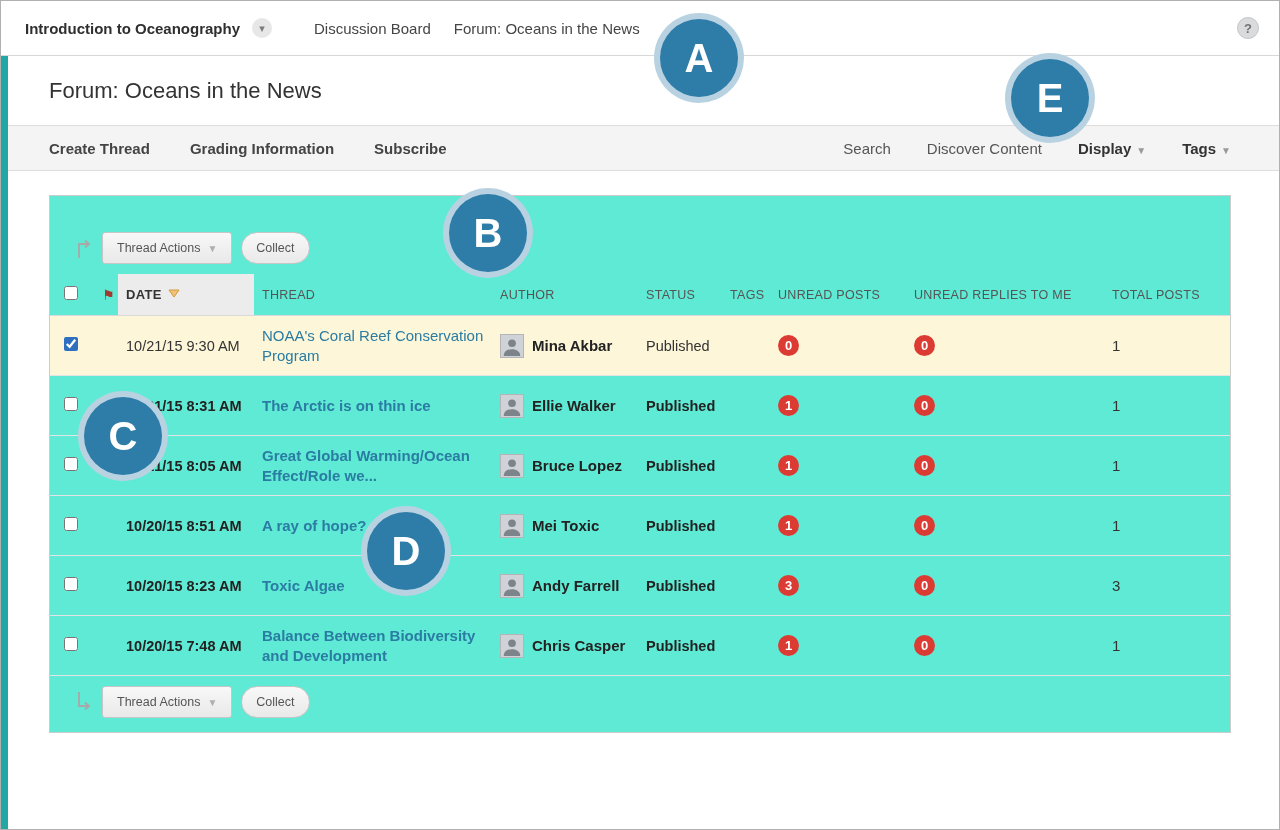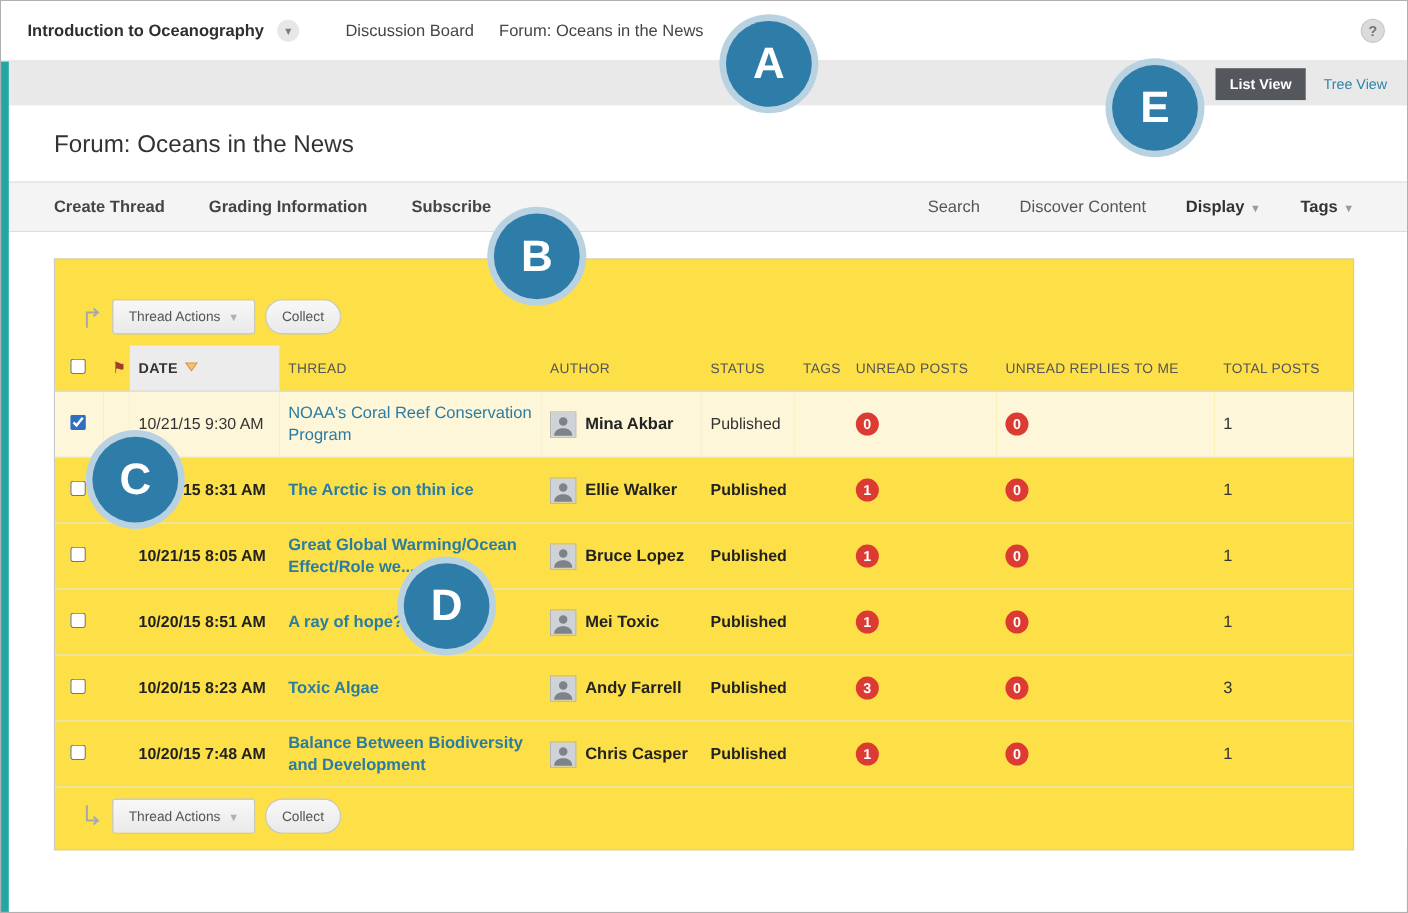--- a/index.html
+++ b/index.html
@@ -32,21 +32,21 @@
   .actionbar { height:46px; background:#f4f4f4; border-top:1px solid #ddd; border-bottom:1px solid #ddd; display:flex; align-items:center; padding:4px 48px; font-size:15px; }
   .ab-left { display:flex; gap:40px; }
   .ab-right { margin-left:auto; display:flex; gap:36px; align-items:center; }
   .ab-link { color:#555; cursor:pointer; white-space:nowrap; }
   .ab-link.strong { color:#444; font-weight:600; }
   .ab-link.bold { color:#333; font-weight:700; }
   .chev { color:#9a9a9a; font-size:10px; margin-left:5px; }
 
   
   .content { padding:24px 48px 0; background:#fff; }
-  .card { border:1px solid #ccc; background:#fde047; }
+  .card { border:1px solid #ccc; background:#5eead4; }
   .card-toolbar { display:flex; align-items:center; padding:36px 12px 10px; }
   .card-toolbar.bottom { padding:10px 12px 14px; }
   .btn { background:linear-gradient(#f8f8f8,#e9e9e9); border:1px solid #c6c6c6; border-radius:3px; color:#555; font-size:12.5px; padding:8px 14px; cursor:pointer; font-family:inherit; white-space:nowrap; }
   .btn + .btn { margin-left:9px;border-radius:16px; }
   .btn .chev { margin-left:7px; color:#b0b0b0; }
   .arrow-icon { margin:0 8px 0 12px; flex:0 0 auto; }
 
   
   table { width:100%; border-collapse:collapse; table-layout:fixed; }
   col.w-select { width:44px; } col.w-flag { width:24px; } col.w-date { width:136px; }
@@ -95,24 +95,20 @@
     <span class="chev-circle">▾</span>
     <nav class="breadcrumbs">
       <span>Discussion Board</span>
       <span>Forum: Oceans in the News</span>
     </nav>
     <span class="help-circle">?</span>
   </header>
 
   <div class="teal-bar"></div>
 
-  <div class="band">
-    <button class="btn-listview">List View</button>
-    <span class="link-treeview">Tree View</span>
-  </div>
 
   <div class="title-area">
     <h1 class="page-title">Forum: Oceans in the News</h1>
   </div>
 
   <div class="actionbar">
     <div class="ab-left">
       <span class="ab-link strong">Create Thread</span>
       <span class="ab-link strong">Grading Information</span>
       <span class="ab-link strong">Subscribe</span>

